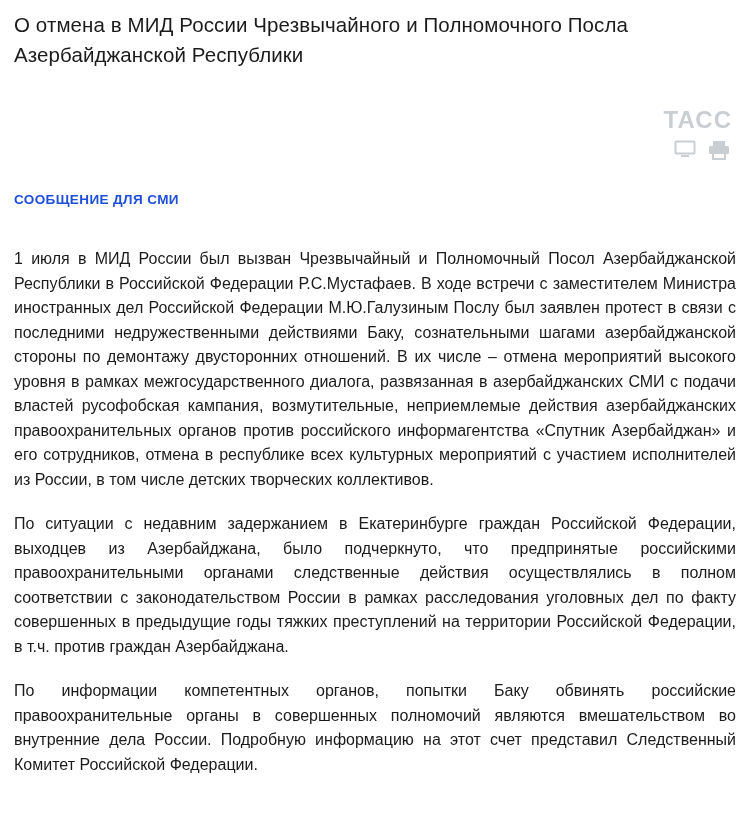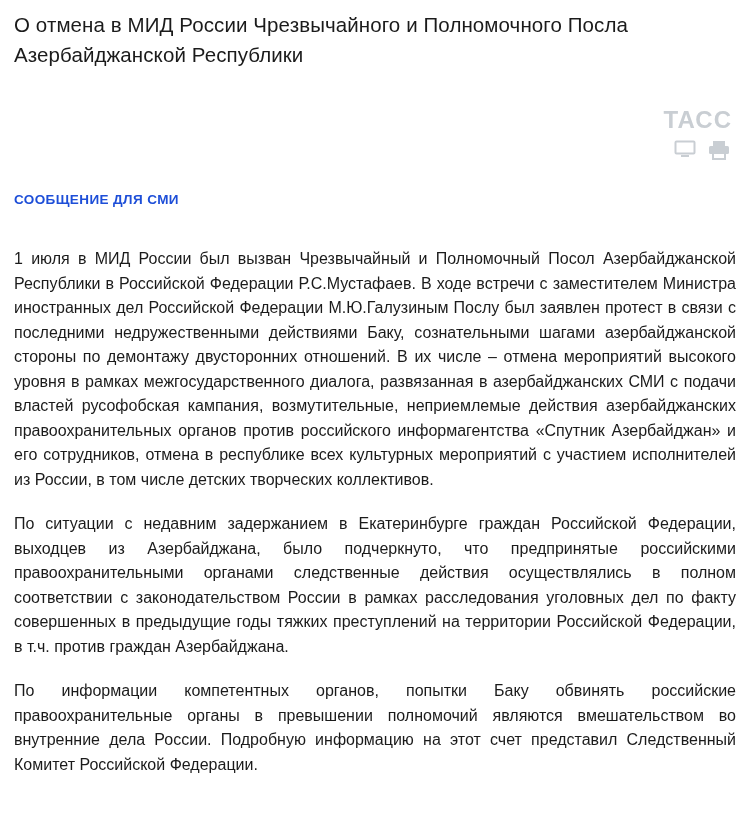--- a/index.html
+++ b/index.html
@@ -114,16 +114,16 @@
         </span>
       </div>
     </div>
   </div>
 
   <div class="smi-heading">СООБЩЕНИЕ ДЛЯ СМИ</div>
 
   <div class="body-text">
     <p>1 июля в МИД России был вызван Чрезвычайный и Полномочный Посол Азербайджанской Республики в Российской Федерации Р.С.Мустафаев. В ходе встречи с заместителем Министра иностранных дел Российской Федерации М.Ю.Галузиным Послу был заявлен протест в связи с последними недружественными действиями Баку, сознательными шагами азербайджанской стороны по демонтажу двусторонних отношений. В их числе – отмена мероприятий высокого уровня в рамках межгосударственного диалога, развязанная в азербайджанских СМИ с подачи властей русофобская кампания, возмутительные, неприемлемые действия азербайджанских правоохранительных органов против российского информагентства «Спутник Азербайджан» и его сотрудников, отмена в республике всех культурных мероприятий с участием исполнителей из России, в том числе детских творческих коллективов.</p>
     <p>По ситуации с недавним задержанием в Екатеринбурге граждан Российской Федерации, выходцев из Азербайджана, было подчеркнуто, что предпринятые российскими правоохранительными органами следственные действия осуществлялись в полном соответствии с законодательством России в рамках расследования уголовных дел по факту совершенных в предыдущие годы тяжких преступлений на территории Российской Федерации, в т.ч. против граждан Азербайджана.</p>
-    <p>По информации компетентных органов, попытки Баку обвинять российские правоохранительные органы в превышении полномочий являются вмешательством во внутренние дела России. Подробную информацию на этот счет представил Следственный Комитет Российской Федерации.</p>
+    <p>По информации компетентных органов, попытки Баку обвинять российские правоохранительные органы в совершенных полномочий являются вмешательством во внутренние дела России. Подробную информацию на этот счет представил Следственный Комитет Российской Федерации.</p>
   </div>
 
 </div>
 
 </body></html>

